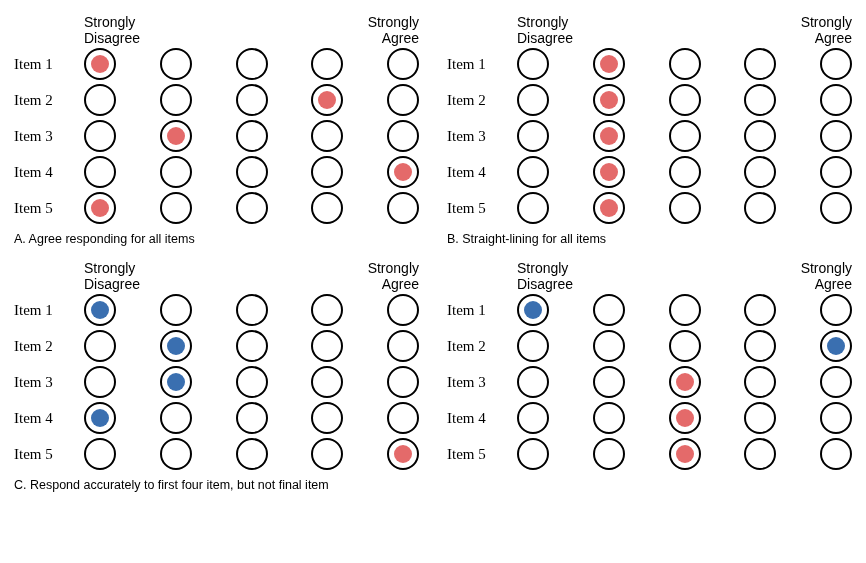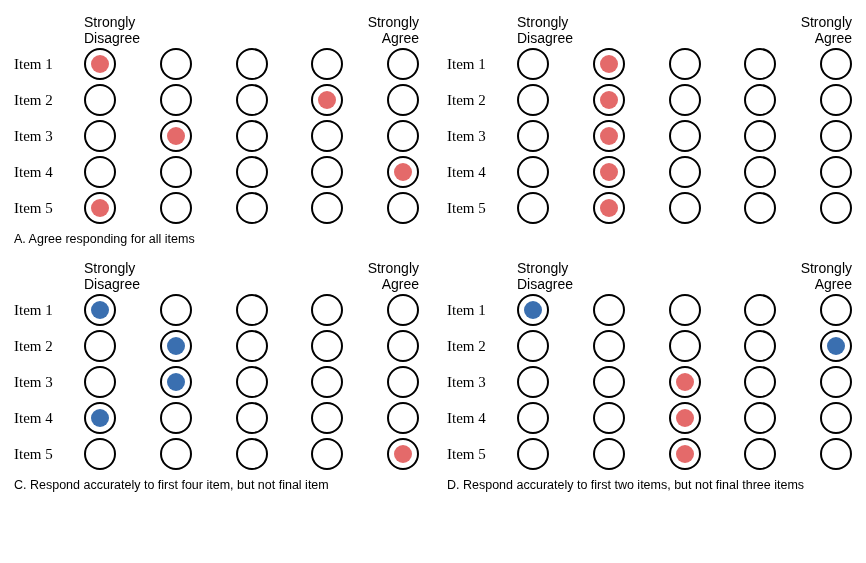--- a/index.html
+++ b/index.html
@@ -203,20 +203,21 @@
             <div class="bubble"></div>
             <div class="bubble">
               <div class="dot" style="background: rgb(228, 106, 106);"></div>
             </div>
             <div class="bubble"></div>
             <div class="bubble"></div>
             <div class="bubble"></div>
           </div>
         </div>
       </div>
+      <div class="caption">B. Straight-lining for all items</div>
     </div>
     <div class="panel">
       <div class="scale-header">
         <div class="spacer-col"></div>
         <div class="labels">
           <span><span>Strongly</span><br><span>Disagree</span></span>
           <span style="text-align: right;"><span>Strongly</span><br><span>Agree</span></span>
         </div>
       </div>
       <div class="rows">
@@ -346,15 +347,14 @@
             <div class="bubble"></div>
             <div class="bubble"></div>
             <div class="bubble">
               <div class="dot" style="background: rgb(228, 106, 106);"></div>
             </div>
             <div class="bubble"></div>
             <div class="bubble"></div>
           </div>
         </div>
       </div>
-      <div class="caption">D. Respond accurately to first two items, but not final three items</div>
     </div>
   </div>
 
 </body></html>

